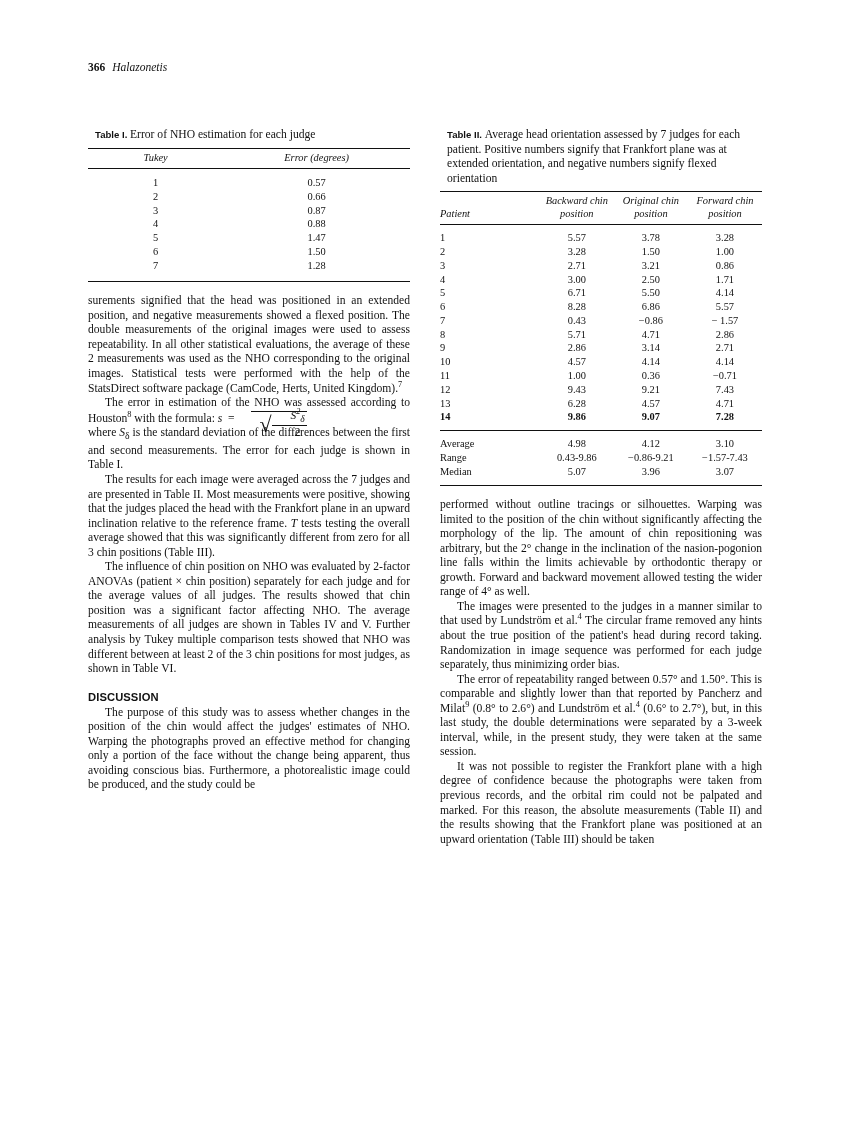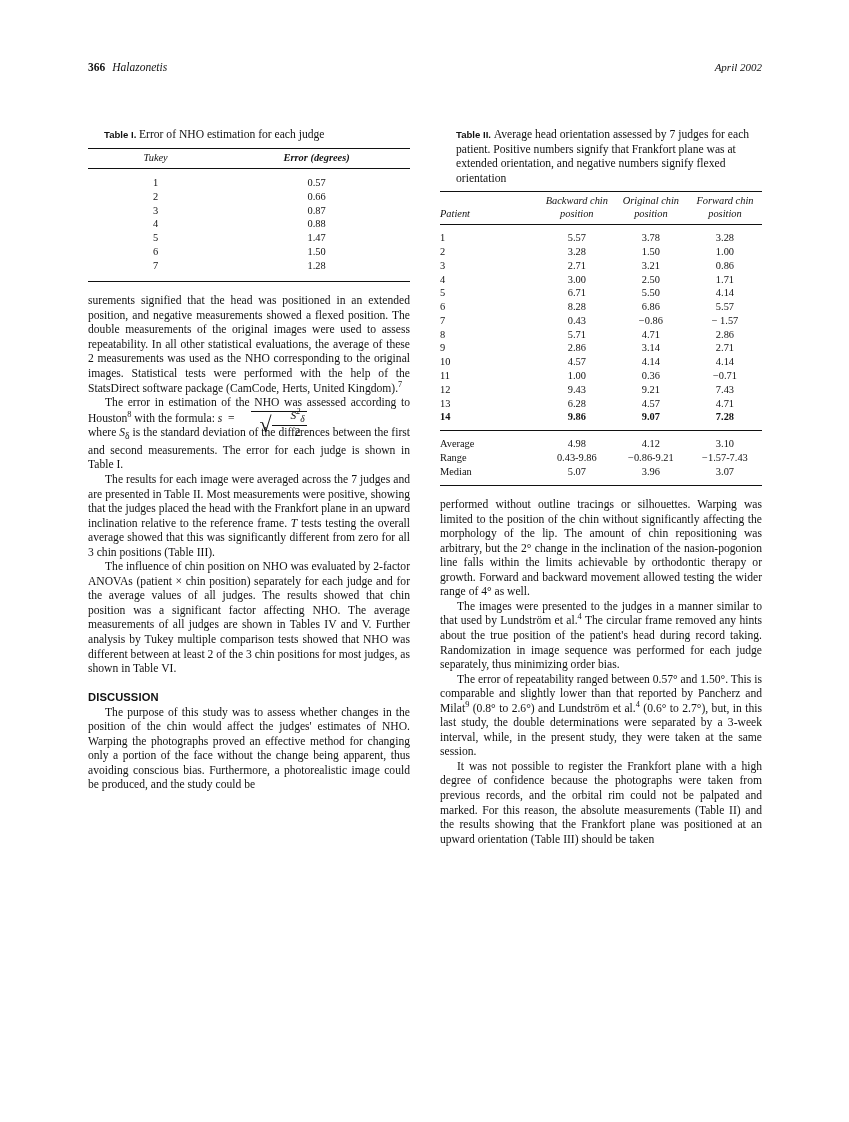--- a/index.html
+++ b/index.html
@@ -61,21 +61,21 @@
     top: 128px;
   }
   .col-left  { left: 88px; }
   .col-right { left: 440px; }
 
   
   .tablewrap { margin-bottom: 0; }
   .tbl-caption {
     font-size: 10.6px;
     line-height: 14.6px;
-    margin: 0 0 5px 16px;
+    margin: 0 0 5px 7px;
     text-align: left;
   }
   .tbl-caption .tbl-label {
     font-family: "Liberation Sans", sans-serif;
     font-weight: bold;
     font-size: 9.6px;
   }
   .tbl-caption .tbl-title { font-size: 11.6px; }
 
   table.data {
@@ -93,21 +93,21 @@
   .rule-top    { border-top: 1.6px solid #111; }
   .rule-bottom { border-bottom: 1.4px solid #111; }
 
   table.data tbody td {
     padding: 0.6px 0;
     line-height: 12.6px;
   }
 
   
   .tbl1 th.c-judge { text-align: center; width: 42%; }
-  .tbl1 th.c-err   { text-align: center; width: 58%; font-weight: bold; }
+  .tbl1 th.c-err   { text-align: center; width: 58%; }
   .tbl1 td.c-judge { text-align: center; }
   .tbl1 td.c-err   { text-align: center; }
   .tbl1 tbody tr:first-child td { padding-top: 8px; }
   .tbl1 tbody tr:last-child  td { padding-bottom: 9px; }
 
   
   .tbl2 th.c-pat { text-align: left; width: 31%; }
   .tbl2 th.c-v   { text-align: center; width: 23%; }
   .tbl2 td.c-pat { text-align: left; }
   .tbl2 td.c-v   { text-align: center; }
@@ -188,21 +188,20 @@
 </head>
 <body>
 
 <div class="page">
 
   <div class="runhead">
     <div class="runhead-left">
       <span class="folio">366</span><span class="author">Halazonetis</span>
     </div>
     <div class="runhead-right">
-      <div>April 2002</div>
     </div>
   </div>
 
   <div class="col col-left">
 
     <div class="tablewrap">
       <div class="tbl-caption">
         <span class="tbl-label">Table I.</span>
         <span class="tbl-title">Error of NHO estimation for each judge</span>
       </div>

